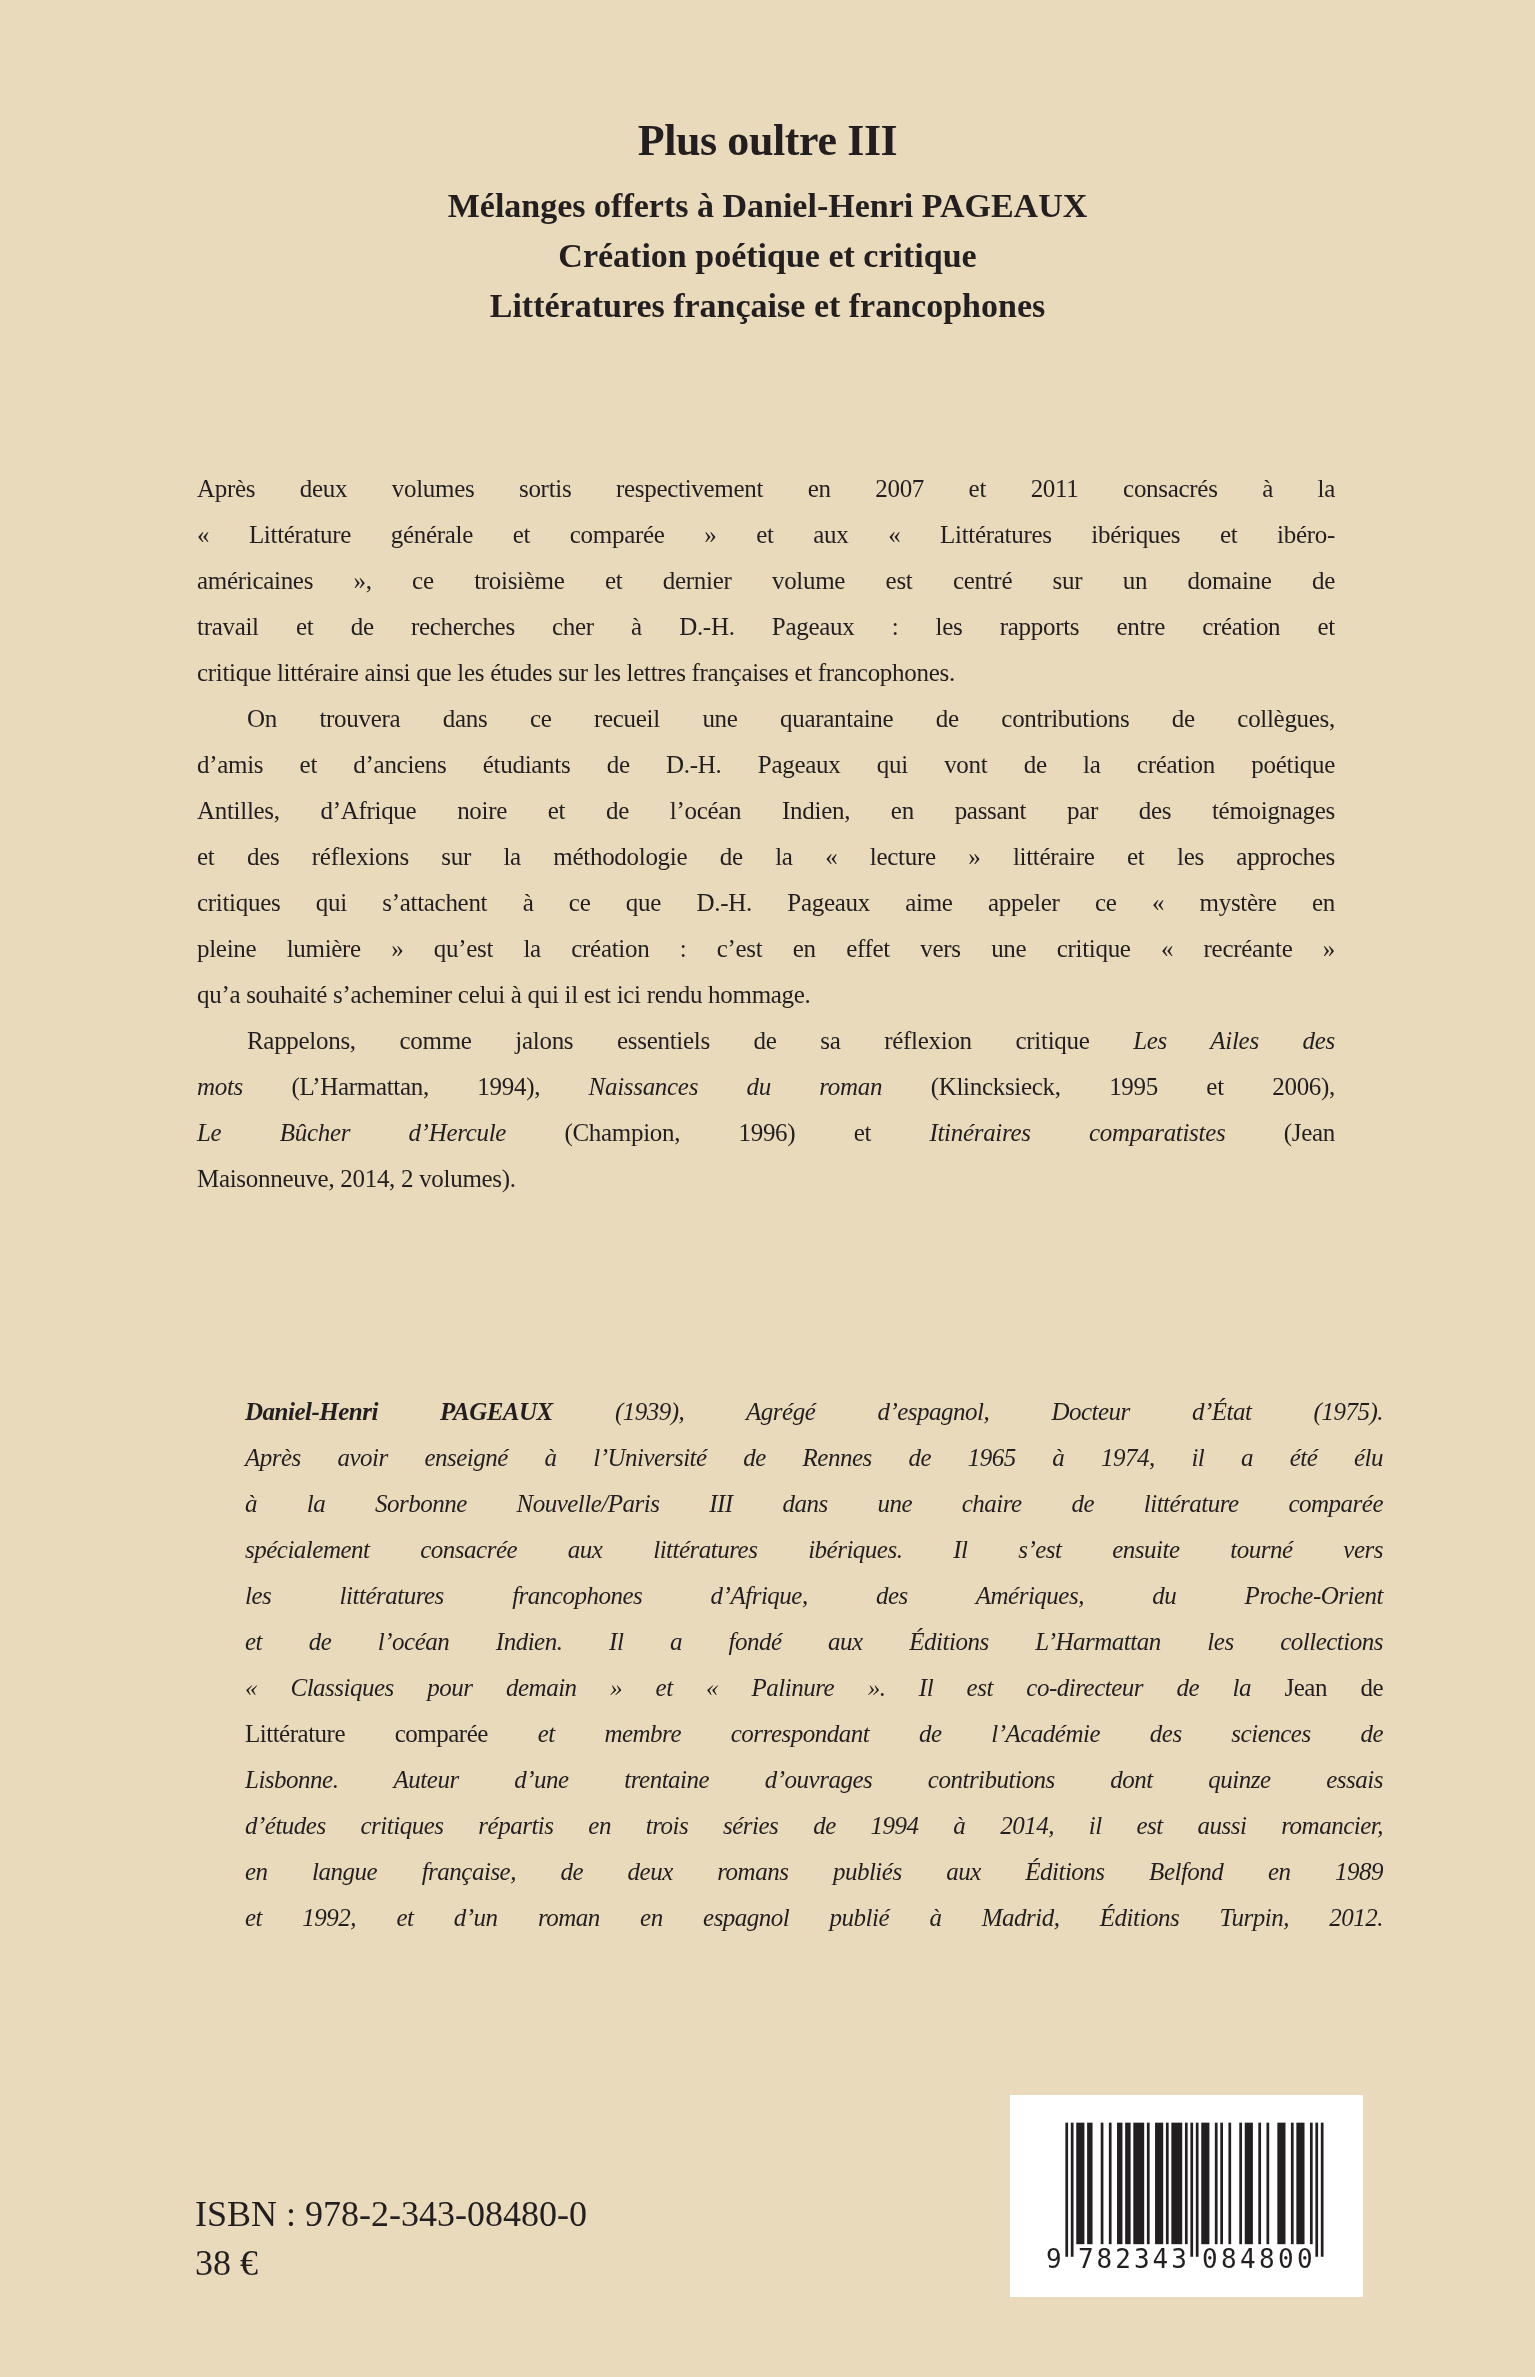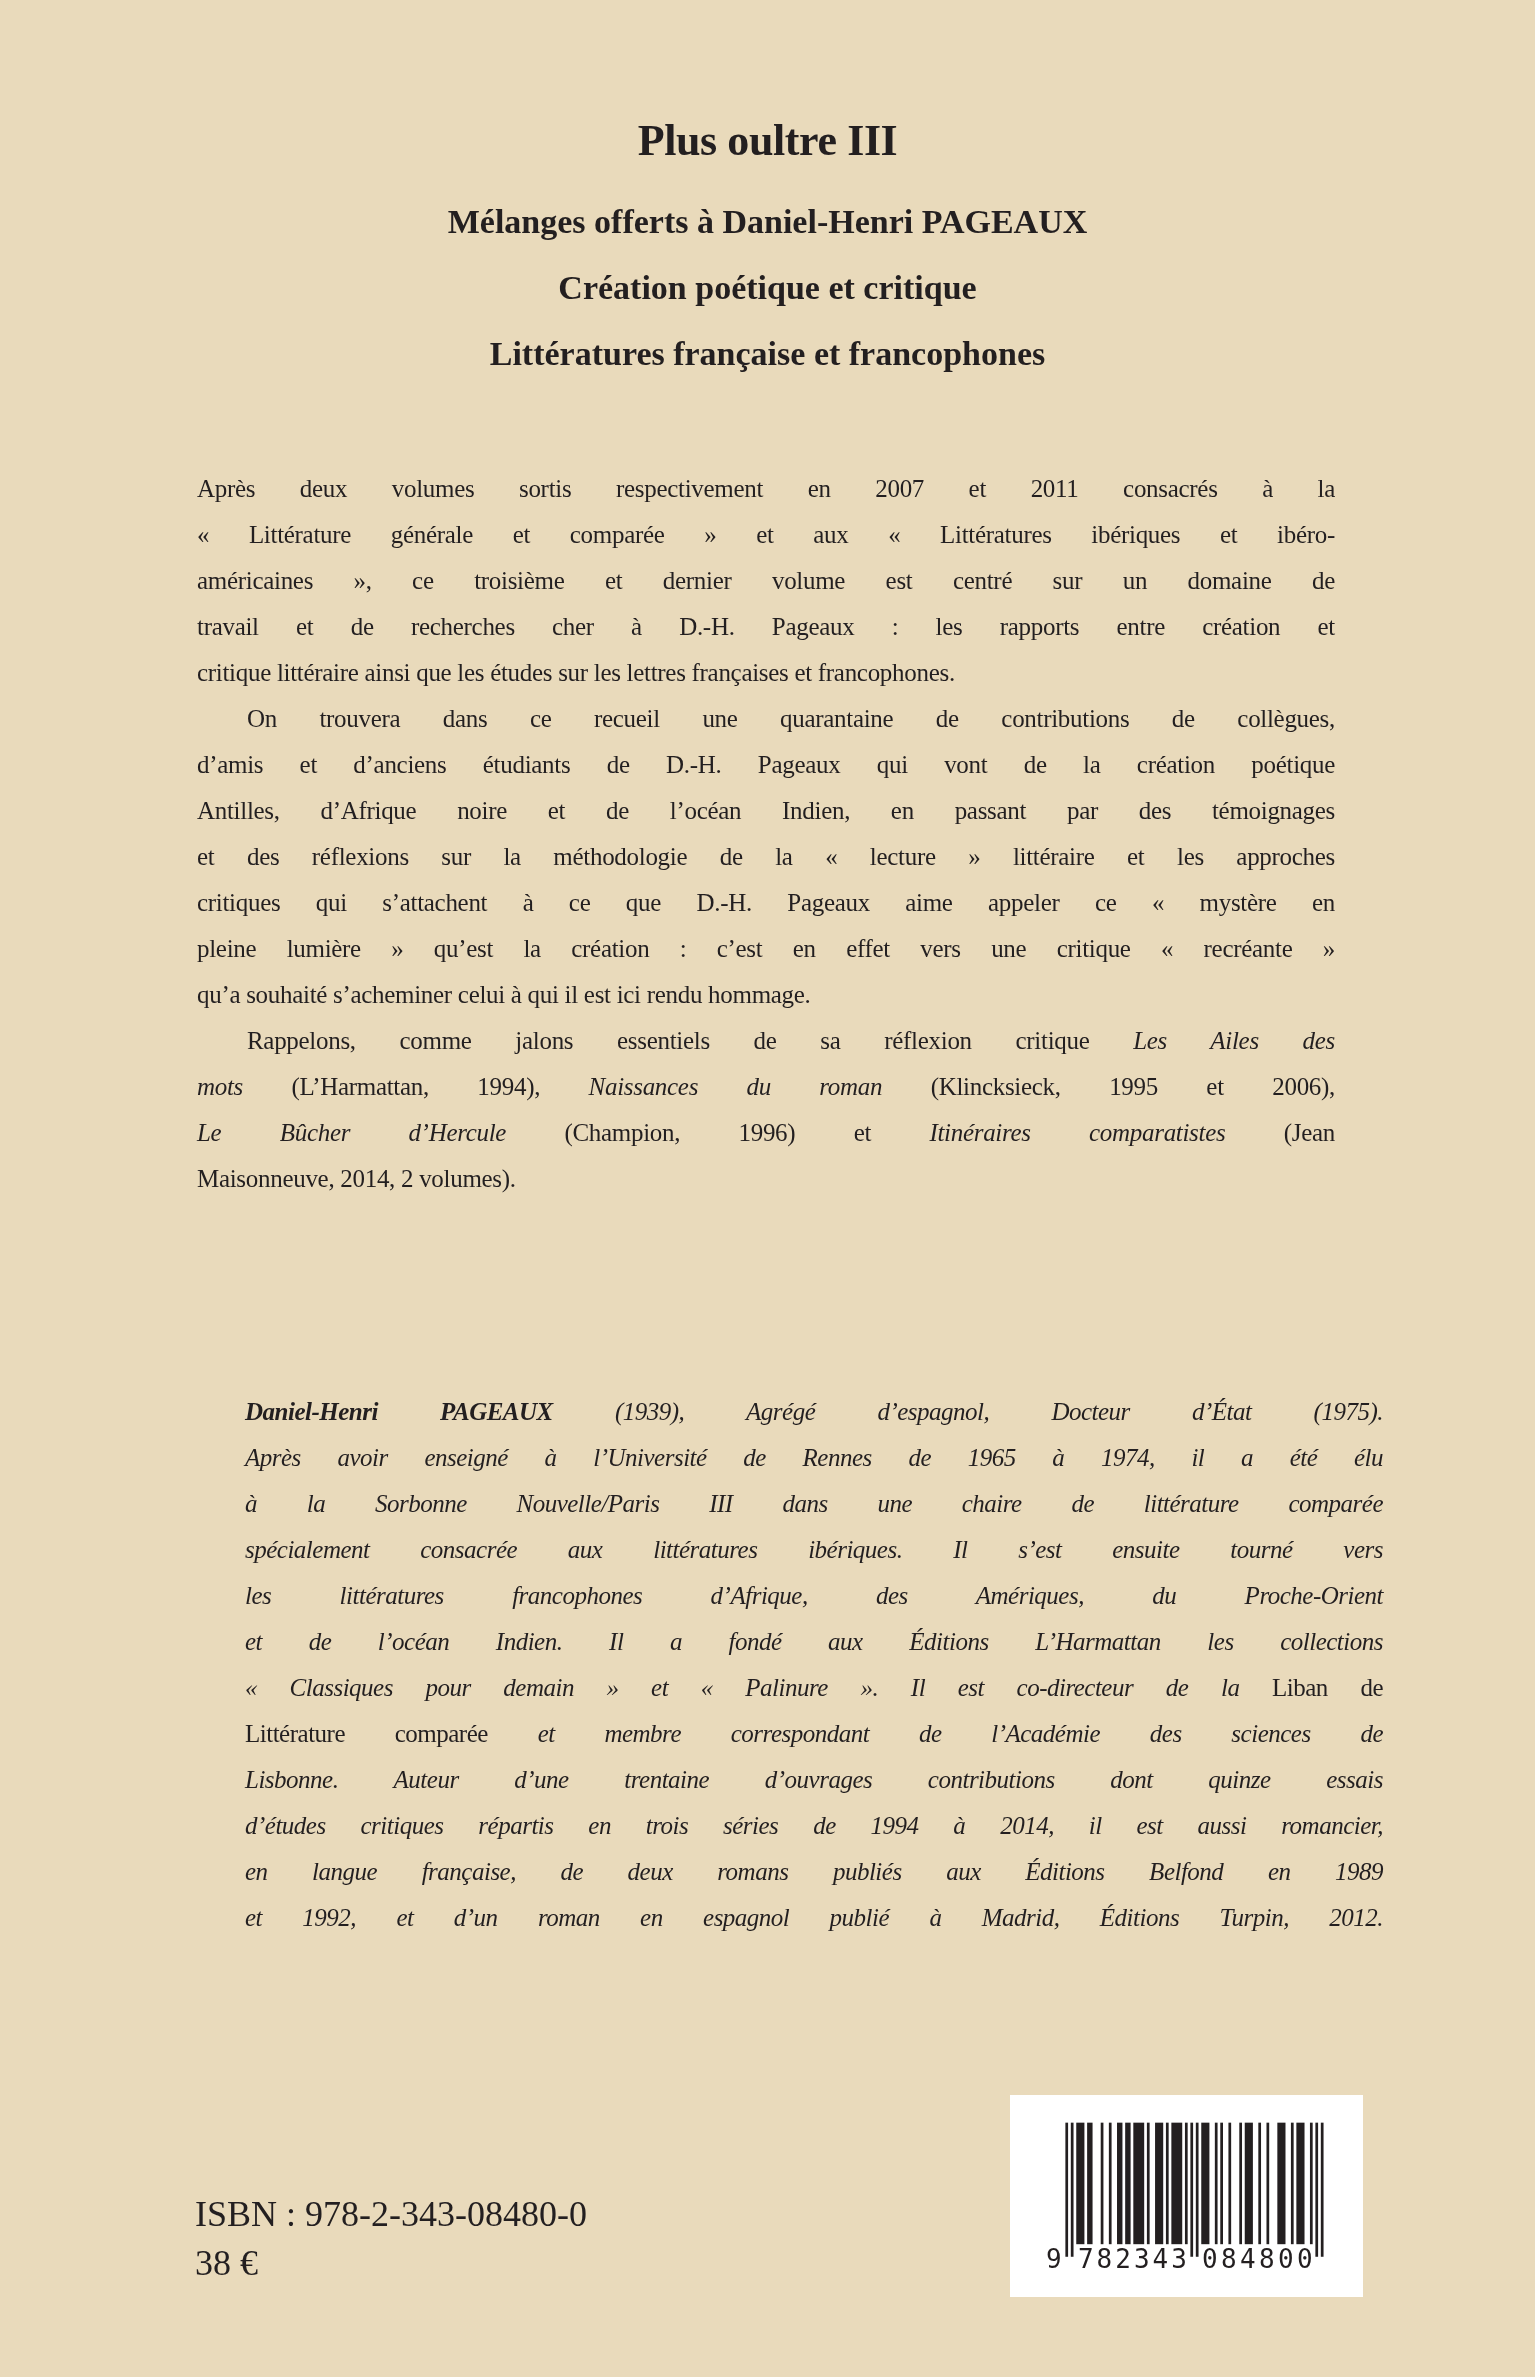--- a/index.html
+++ b/index.html
@@ -12,21 +12,21 @@
   }
   .title {
     position: absolute; left: 0; width: 1535px; top: 107px;
     text-align: center; font-weight: bold; font-size: 44px; line-height: 67px;
     letter-spacing: -0.4px;
   }
   .subtitles {
     position: absolute; left: 0; width: 1535px; top: 181px;
     text-align: center; font-weight: bold; font-size: 34px; line-height: 50px;
   }
-  .subtitles div { white-space: nowrap; margin-top: 16px; }
+  .subtitles div { white-space: nowrap; }
   .para-block {
     position: absolute; left: 197px; width: 1138px;
     font-size: 25px; line-height: 46px;
   }
   .line {
     display: block; height: 46px;
     white-space: nowrap; overflow: visible;
     text-align: justify; text-align-last: justify;
   }
   .line.last { text-align-last: left; }
@@ -75,21 +75,21 @@
     <span class="line last"><span>Maisonneuve, 2014, 2 volumes).</span></span>
   </div>
 
 <div class="para-block" id="bio">
     <span class="line"><span class="seg-bi">Daniel-Henri PAGEAUX</span><span class="seg-it"> (1939), Agrégé d’espagnol, Docteur d’État (1975).</span></span>
     <span class="line"><span class="seg-it">Après avoir enseigné à l’Université de Rennes de 1965 à 1974, il a été élu</span></span>
     <span class="line"><span class="seg-it">à la Sorbonne Nouvelle/Paris III dans une chaire de littérature comparée</span></span>
     <span class="line"><span class="seg-it">spécialement consacrée aux littératures ibériques. Il s’est ensuite tourné vers</span></span>
     <span class="line"><span class="seg-it">les littératures francophones d’Afrique, des Amériques, du Proche-Orient</span></span>
     <span class="line"><span class="seg-it">et de l’océan Indien. Il a fondé aux Éditions L’Harmattan les collections</span></span>
-    <span class="line"><span class="seg-it">« Classiques pour demain » et « Palinure ». Il est co-directeur de la</span><span> Liban de</span></span>
+    <span class="line"><span class="seg-it">« Classiques pour demain » et « Palinure ». Il est co-directeur de la</span><span> Jean de</span></span>
     <span class="line"><span>Littérature comparée</span><span class="seg-it"> et membre correspondant de l’Académie des sciences de</span></span>
     <span class="line"><span class="seg-it">Lisbonne. Auteur d’une trentaine d’ouvrages contributions dont quinze essais</span></span>
     <span class="line"><span class="seg-it">d’études critiques répartis en trois séries de 1994 à 2014, il est aussi romancier,</span></span>
     <span class="line"><span class="seg-it">en langue française, de deux romans publiés aux Éditions Belfond en 1989</span></span>
     <span class="line"><span class="seg-it">et 1992, et d’un roman en espagnol publié à Madrid, Éditions Turpin, 2012.</span></span>
   </div>
 
 <div class="imprint">
   <div>ISBN : 978-2-343-08480-0</div>
   <div>38 €</div>

